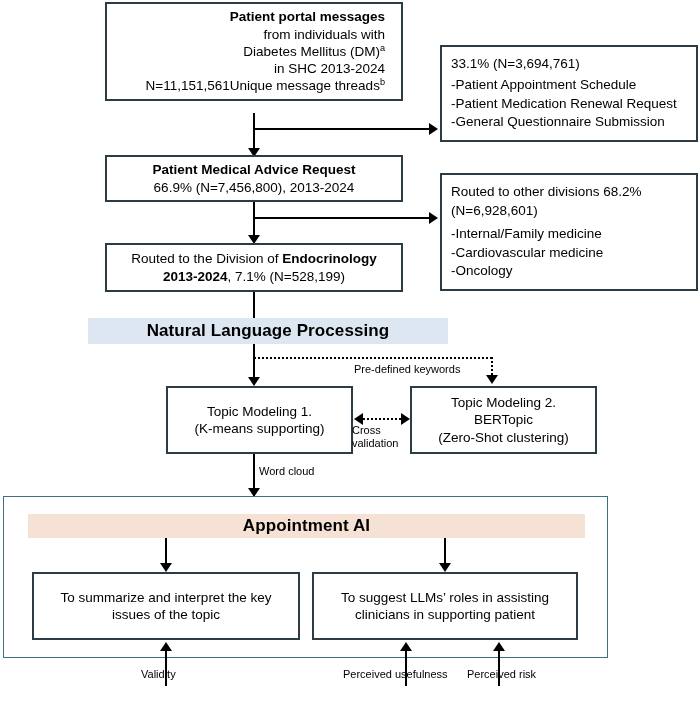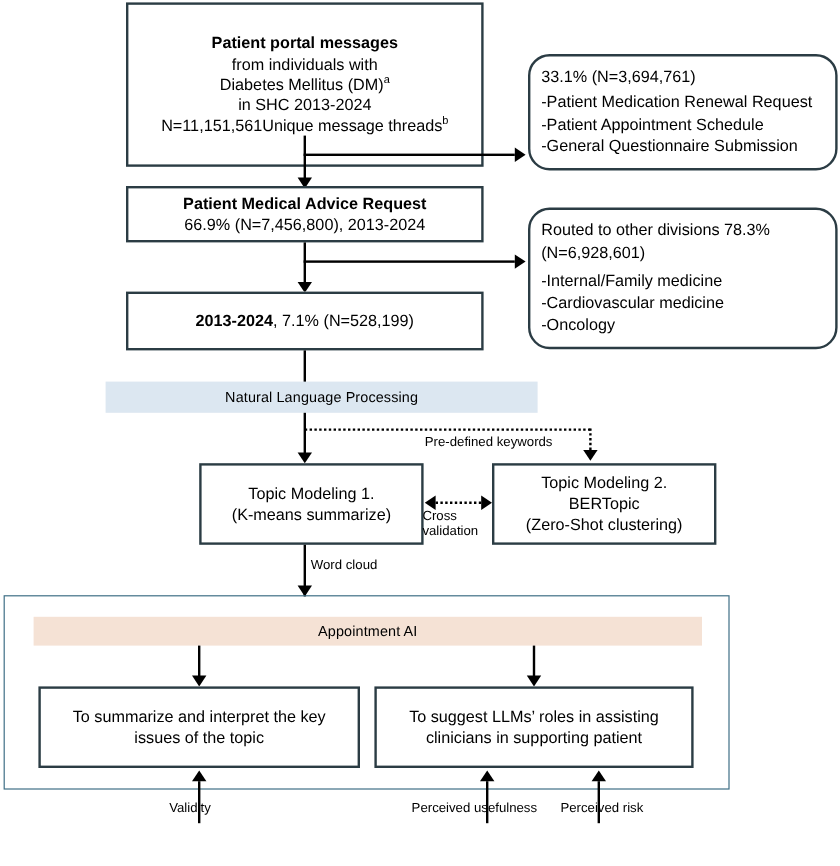--- a/index.html
+++ b/index.html
@@ -28,30 +28,29 @@
     align-items: center;
     justify-content: center;
     text-align: center;
     line-height: 1.28;
     font-size: 13.5px;
   }
   .box.left-align {
     align-items: flex-start;
     text-align: left;
     justify-content: flex-start;
-    border-radius: 18px;
   }
   .banner {
     position: absolute;
     box-sizing: border-box;
     display: flex;
     align-items: center;
     justify-content: center;
-    font-weight: normal;
-    font-size: 12px;
+    font-weight: bold;
+    font-size: 17px;
     letter-spacing: 0.1px;
   }
   .outer-region {
     position: absolute;
     box-sizing: border-box;
     border: 1.5px solid #3f6f86;
     background: transparent;
   }
   .line {
     position: absolute;
@@ -108,83 +107,84 @@
   .bold { font-weight: bold; }
   .ln { display: block; }
   sup { font-size: 0.68em; vertical-align: super; line-height: 0; }
   .thin-vline { position:absolute; width:1.5px; background:#000; }
 </style>
 </head>
 <body>
 
 <div id="canvas">
 
-  <div class="box" style="left:105px; top:2px; width:298px; height:137px; padding:4px 0;">
+  <div class="box" style="left:105px; top:2px; width:298px; height:99px; padding:4px 16px;align-items:flex-end;">
     <span class="ln bold">Patient portal messages</span>
     <span class="ln">from individuals with</span>
     <span class="ln"><span>Diabetes Mellitus (DM)</span><sup>a</sup></span>
     <span class="ln">in SHC 2013-2024</span>
     <span class="ln"><span>N=11,151,561Unique message threads</span><sup>b</sup></span>
   </div>
 
   <div class="line vline" style="left:253px; top:113px; height:39px;"></div>
   <div class="arrow-down" style="left:248px; top:148px;"></div>
 
   <div class="line hline" style="left:253px; top:128px; width:176px;"></div>
   <div class="arrow-right" style="left:429px; top:123px;"></div>
 
   <div class="box left-align" style="left:440px; top:45px; width:258px; height:97px; padding:8px 9px; line-height:1.38;">
     <span class="ln">33.1% (N=3,694,761)</span>
     <span class="ln" style="height:7px;"></span>
+    <span class="ln">-Patient Appointment Schedule</span>
     <span class="ln">-Patient Medication Renewal Request</span>
-    <span class="ln">-Patient Appointment Schedule</span>
     <span class="ln">-General Questionnaire Submission</span>
   </div>
 
   <div class="box" style="left:105px; top:155px; width:298px; height:47px; padding:2px 8px;">
     <span class="ln bold">Patient Medical Advice Request</span>
     <span class="ln">66.9% (N=7,456,800), 2013-2024</span>
   </div>
 
   <div class="line vline" style="left:253px; top:202px; height:38px;"></div>
   <div class="arrow-down" style="left:248px; top:235px;"></div>
 
   <div class="line hline" style="left:253px; top:217px; width:176px;"></div>
   <div class="arrow-right" style="left:429px; top:212px;"></div>
 
   <div class="box left-align" style="left:440px; top:173px; width:258px; height:118px; padding:8px 9px; line-height:1.38;">
-    <span class="ln">Routed to other divisions 78.3%</span>
+    <span class="ln">Routed to other divisions 68.2%</span>
     <span class="ln">(N=6,928,601)</span>
     <span class="ln" style="height:7px;"></span>
     <span class="ln">-Internal/Family medicine</span>
     <span class="ln">-Cardiovascular medicine</span>
     <span class="ln">-Oncology</span>
   </div>
 
   <div class="box" style="left:105px; top:243px; width:298px; height:49px; padding:2px 8px;">
+    <span class="ln"><span>Routed to the Division of </span><span class="bold">Endocrinology</span></span>
     <span class="ln"><span class="bold">2013-2024</span><span>, 7.1% (N=528,199)</span></span>
   </div>
 
   <div class="line vline" style="left:253px; top:292px; height:28px;"></div>
 
   <div class="banner" style="left:88px; top:318px; width:360px; height:26px; background:#dce7f1;">
     <span>Natural Language Processing</span>
   </div>
 
   <div class="line vline" style="left:253px; top:344px; height:37px;"></div>
   <div class="arrow-down" style="left:248px; top:377px;"></div>
 
   <div class="dotline-h" style="left:254px; top:357px; width:238px;"></div>
   <div class="dotline-v" style="left:491px; top:357px; height:22px;"></div>
   <div class="arrow-down" style="left:486px; top:375px;"></div>
   <div class="edge-label" style="left:338px; top:363px;padding-left:16px;">Pre-defined keywords</div>
 
   <div class="box" style="left:166px; top:386px; width:187px; height:68px; padding:2px 6px;">
     <span class="ln">Topic Modeling 1.</span>
-    <span class="ln">(K-means summarize)</span>
+    <span class="ln">(K-means supporting)</span>
   </div>
 
   <div class="box" style="left:410px; top:386px; width:187px; height:68px; padding:2px 6px;">
     <span class="ln">Topic Modeling 2.</span>
     <span class="ln">BERTopic</span>
     <span class="ln">(Zero-Shot clustering)</span>
   </div>
 
   <div class="dotline-h" style="left:363px; top:418px; width:38px;"></div>
   <div class="arrow-left" style="left:354px; top:413px;"></div>

